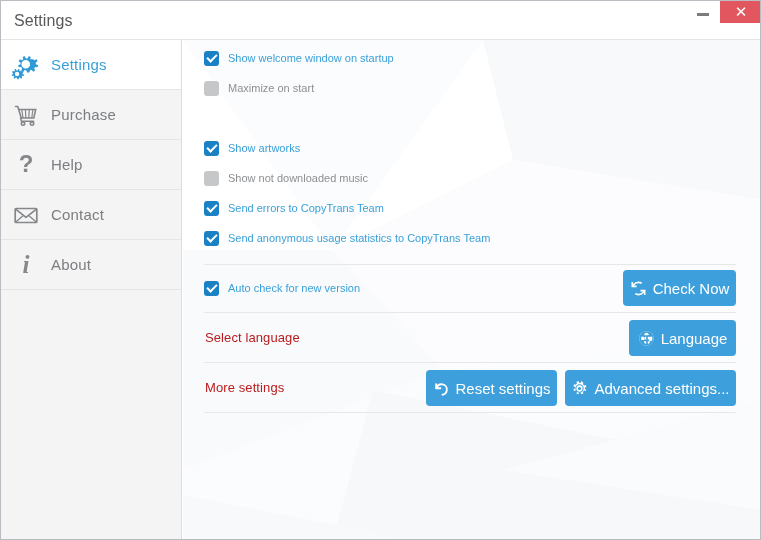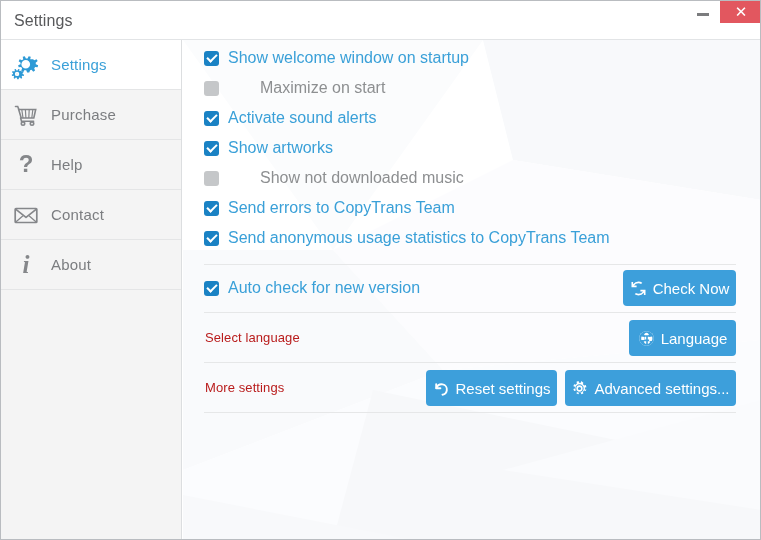--- a/index.html
+++ b/index.html
@@ -161,27 +161,26 @@
     position: absolute;
     left: 3px;
     top: 3px;
     width: 8px;
     height: 4px;
     border-left: 2px solid #ffffff;
     border-bottom: 2px solid #ffffff;
     transform: rotate(-45deg);
   }
   .check-label {
-    font-size: 16px;
+    font-size: 11px;
     color: #3aa0d8;
     white-space: nowrap;
   }
   .check-row.disabled .check-label {
     color: #8d8f91;
-    margin-left: 32px;
   }
 
   .divider {
     position: absolute;
     left: 21px;
     width: 532px;
     height: 1px;
     background: #e6e7e8;
   }
 
@@ -313,26 +312,20 @@
             <span class="tick"></span>
           </span>
         <span class="check-label">Show welcome window on startup</span>
       </div>
 
       <div class="check-row disabled" style="top:38px">
         <span class="cbox off"></span>
         <span class="check-label">Maximize on start</span>
       </div>
 
-      <div class="check-row" style="top:68px">
-        <span class="cbox on">
-            <span class="tick"></span>
-          </span>
-        <span class="check-label">Activate sound alerts</span>
-      </div>
 
       <div class="check-row" style="top:98px">
         <span class="cbox on">
             <span class="tick"></span>
           </span>
         <span class="check-label">Show artworks</span>
       </div>
 
       <div class="check-row disabled" style="top:128px">
         <span class="cbox off"></span>

